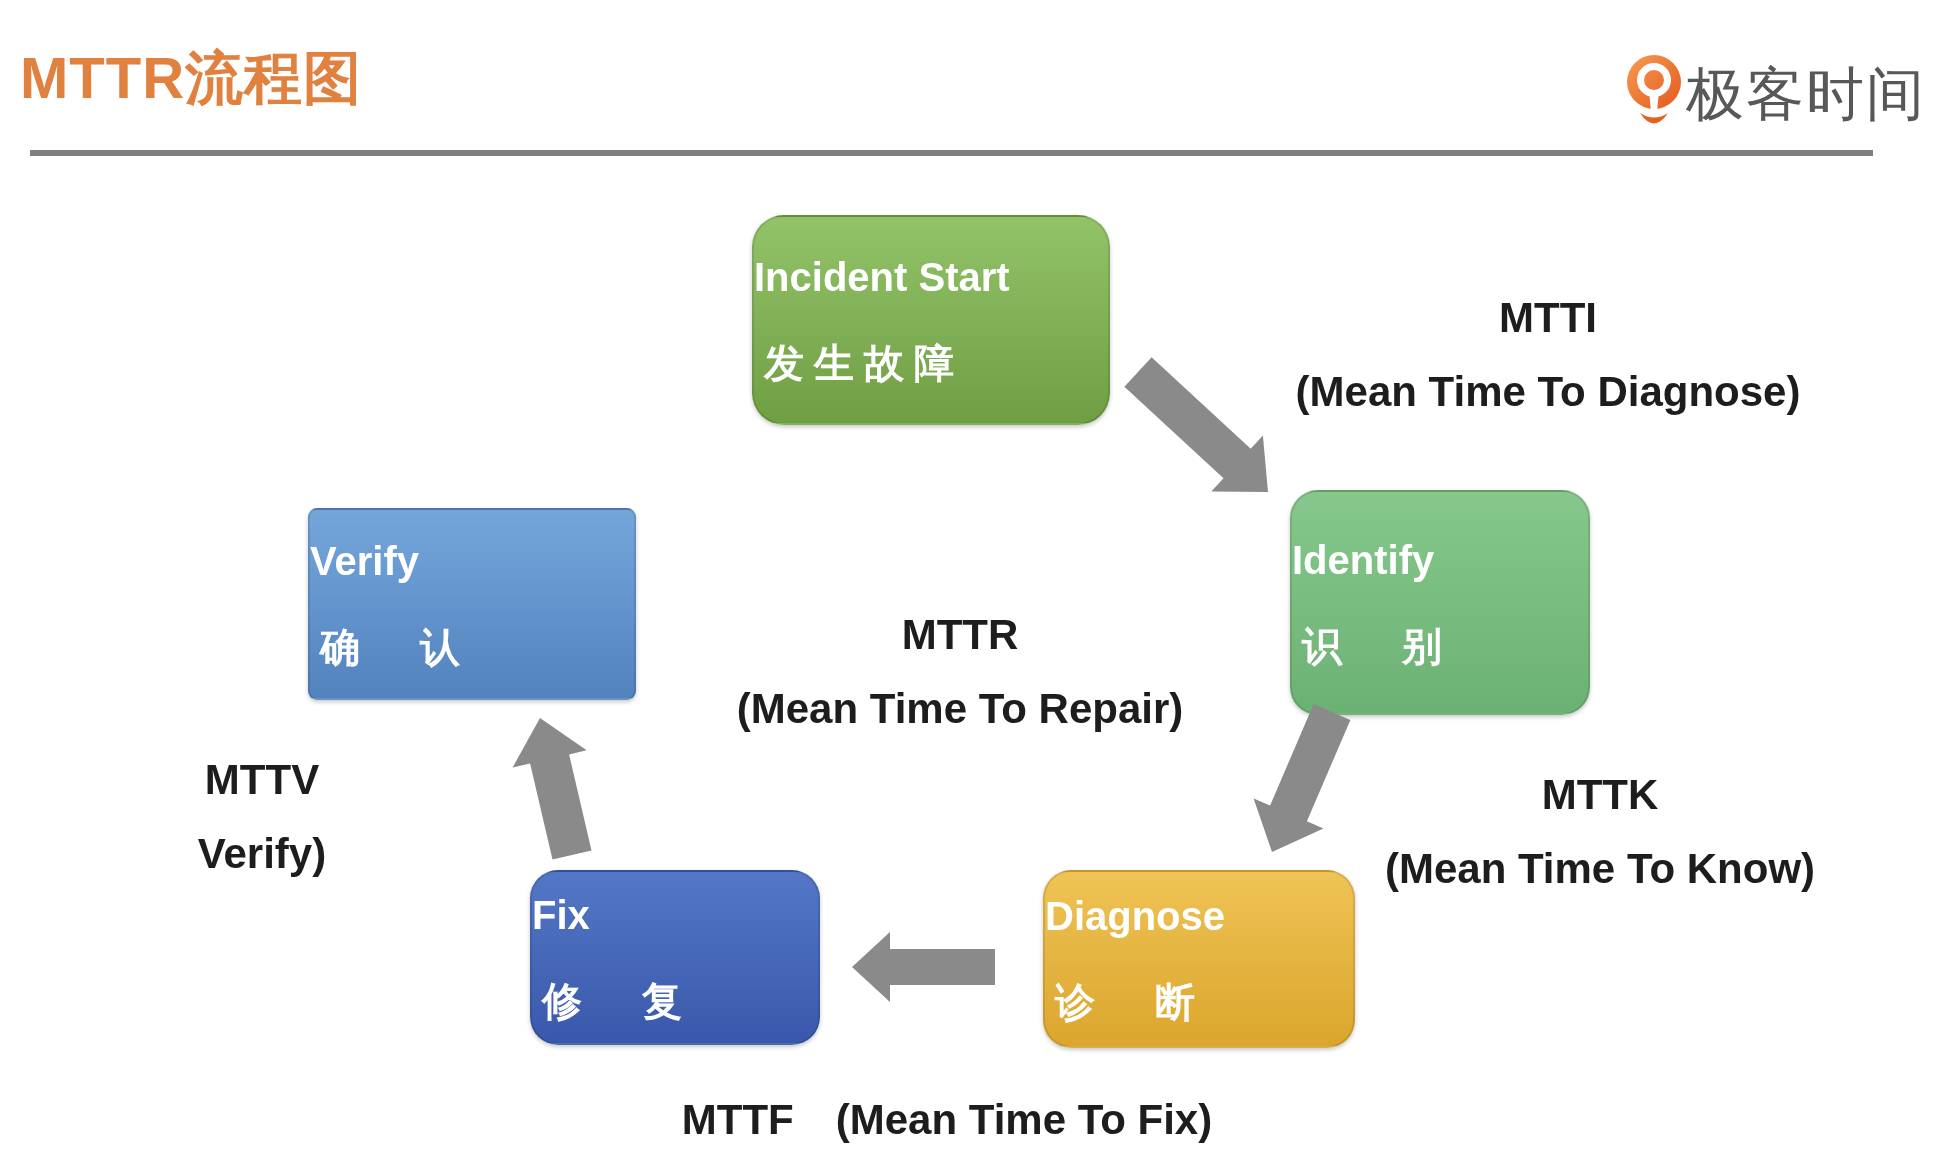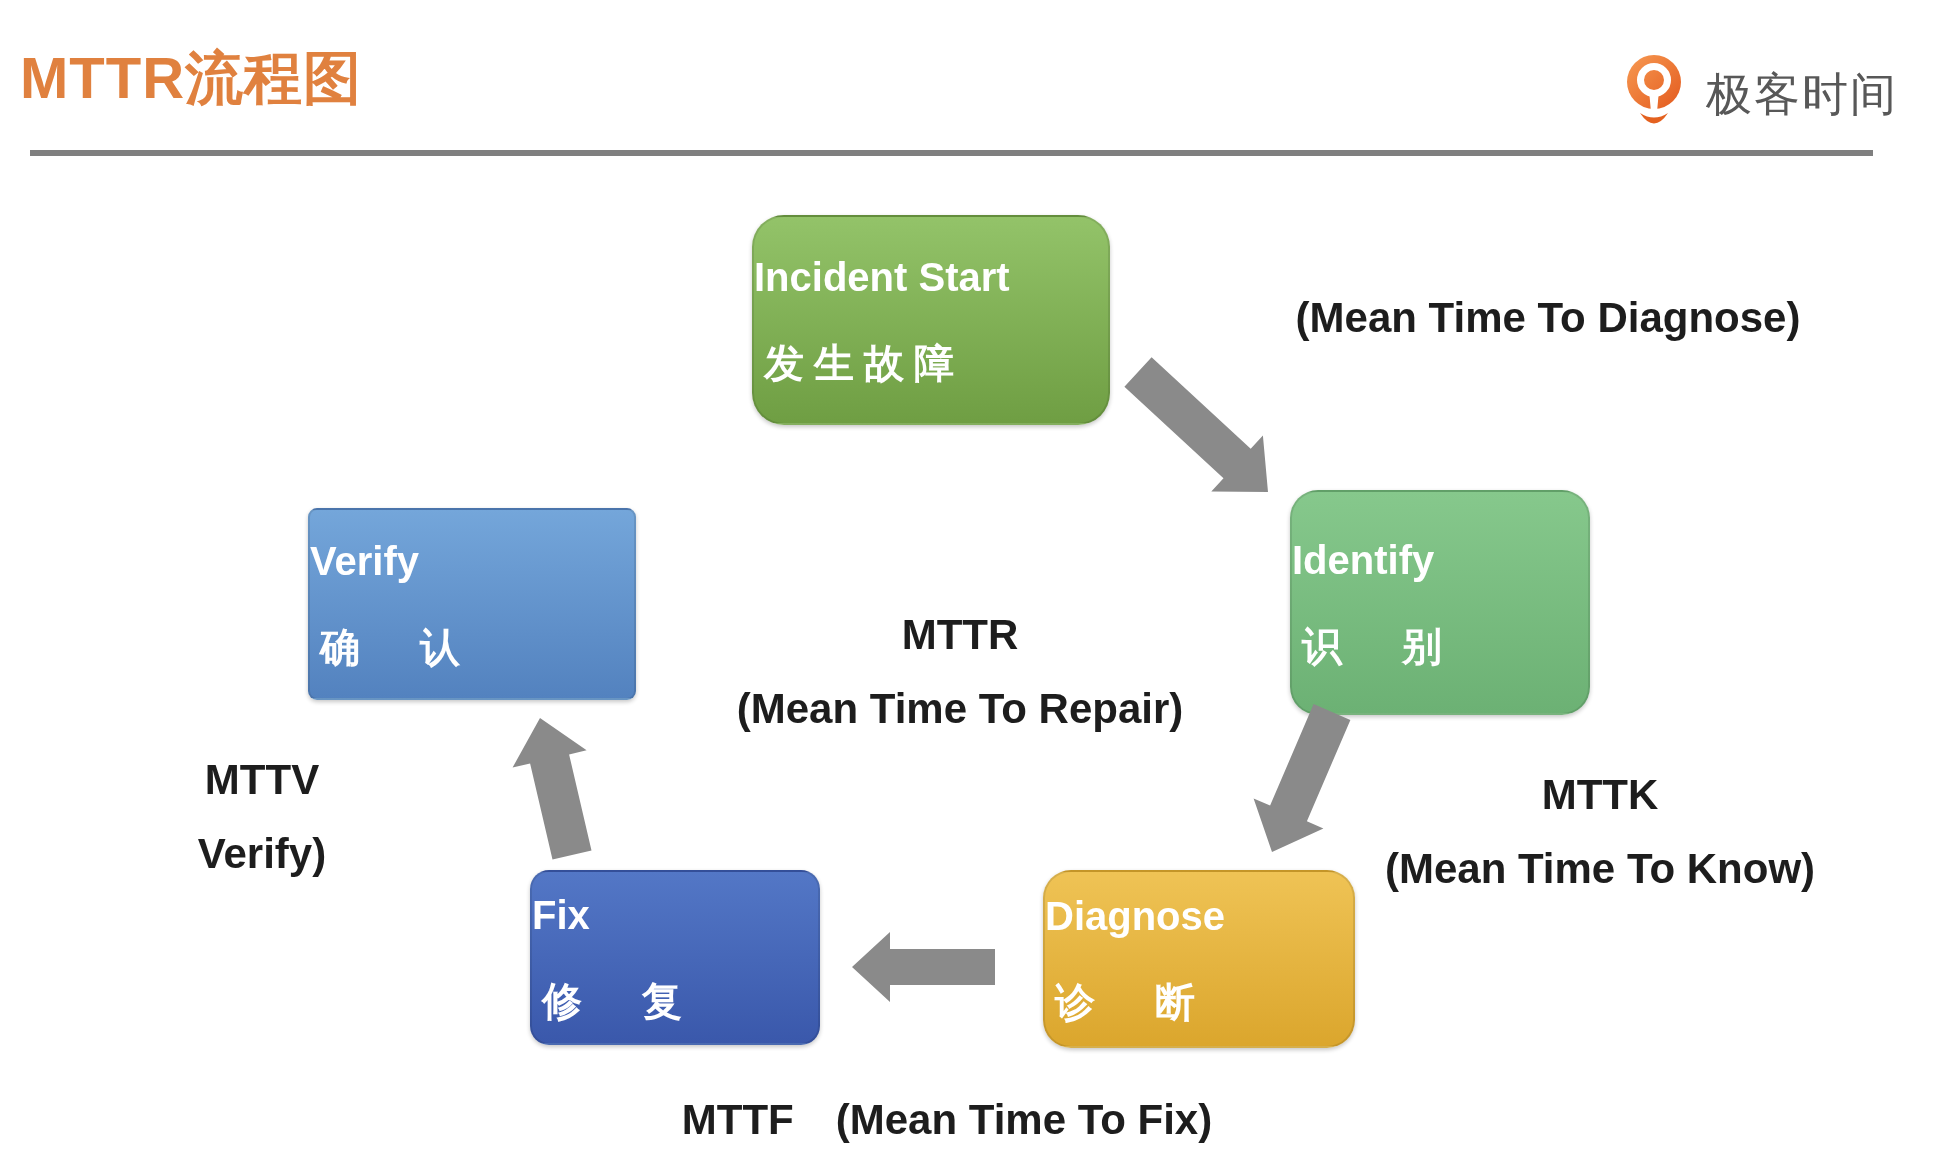--- a/index.html
+++ b/index.html
@@ -15,21 +15,21 @@
     position: absolute; left: 20px; top: 40px;
     font-size: 58px; font-weight: bold; color: #e0813f;
     letter-spacing: 1px; white-space: nowrap;
   }
   .brand {
     position: absolute; left: 1626px; top: 54px;
     display: flex; align-items: center;
   }
   .brand svg { display: block; }
   .brand-name {
-    font-size: 46px; color: #585858; margin-left: 24px;
+    font-size: 58px; color: #585858; margin-left: 4px;
     letter-spacing: 2px; white-space: nowrap;
   }
   .divider {
     position: absolute; left: 30px; top: 150px;
     width: 1843px; height: 6px; background: #7f7f7f;
   }
 
   
   .node {
     position: absolute;
@@ -48,21 +48,21 @@
   }
   .node-identify {
     left: 1290px; top: 490px; width: 300px; height: 225px; border-radius: 28px;
     background: linear-gradient(180deg, #86c88c 0%, #6cb174 100%);
   }
   .node-diagnose {
     left: 1043px; top: 870px; width: 312px; height: 178px; border-radius: 28px;
     background: linear-gradient(180deg, #efc355 0%, #dba62d 100%);
   }
   .node-fix {
-    left: 530px; top: 870px; width: 290px; height: 175px; border-radius: 19px;
+    left: 530px; top: 870px; width: 290px; height: 175px; border-radius: 28px;
     background: linear-gradient(180deg, #5377c6 0%, #3a58ab 100%);
   }
   .node-verify {
     left: 308px; top: 508px; width: 328px; height: 192px; border-radius: 9px;
     background: linear-gradient(180deg, #74a6da 0%, #5382bf 100%);
   }
 
   
   .mlabel {
     position: absolute; width: 600px;
@@ -131,20 +131,21 @@
 </div>
 
 <svg class="arrows">
   <polygon points="1124.4,386.7 1223.5,478.2 1211.3,491.4 1268,492 1262.9,435.6 1250.7,448.8 1151.6,357.3"></polygon>
   <polygon points="1313.6,704.1 1270.1,805.5 1253.6,798.4 1272,852 1323.4,828.4 1306.9,821.3 1350.4,719.9"></polygon>
   <polygon points="995,949 890,949 890,932 852,967 890,1002 890,985 995,985"></polygon>
   <polygon points="591.5,850.5 569.1,754.4 586.6,750.3 540,718 512.6,767.5 530.1,763.4 552.5,859.5"></polygon>
 </svg>
 
 <div class="mlabel mlabel-mtti">
+  <div>MTTI</div>
   <div>(Mean Time To Diagnose)</div>
 </div>
 
 <div class="mlabel mlabel-mttr">
   <div>MTTR</div>
   <div>(Mean Time To Repair)</div>
 </div>
 
 <div class="mlabel mlabel-mttk">
   <div>MTTK</div>

